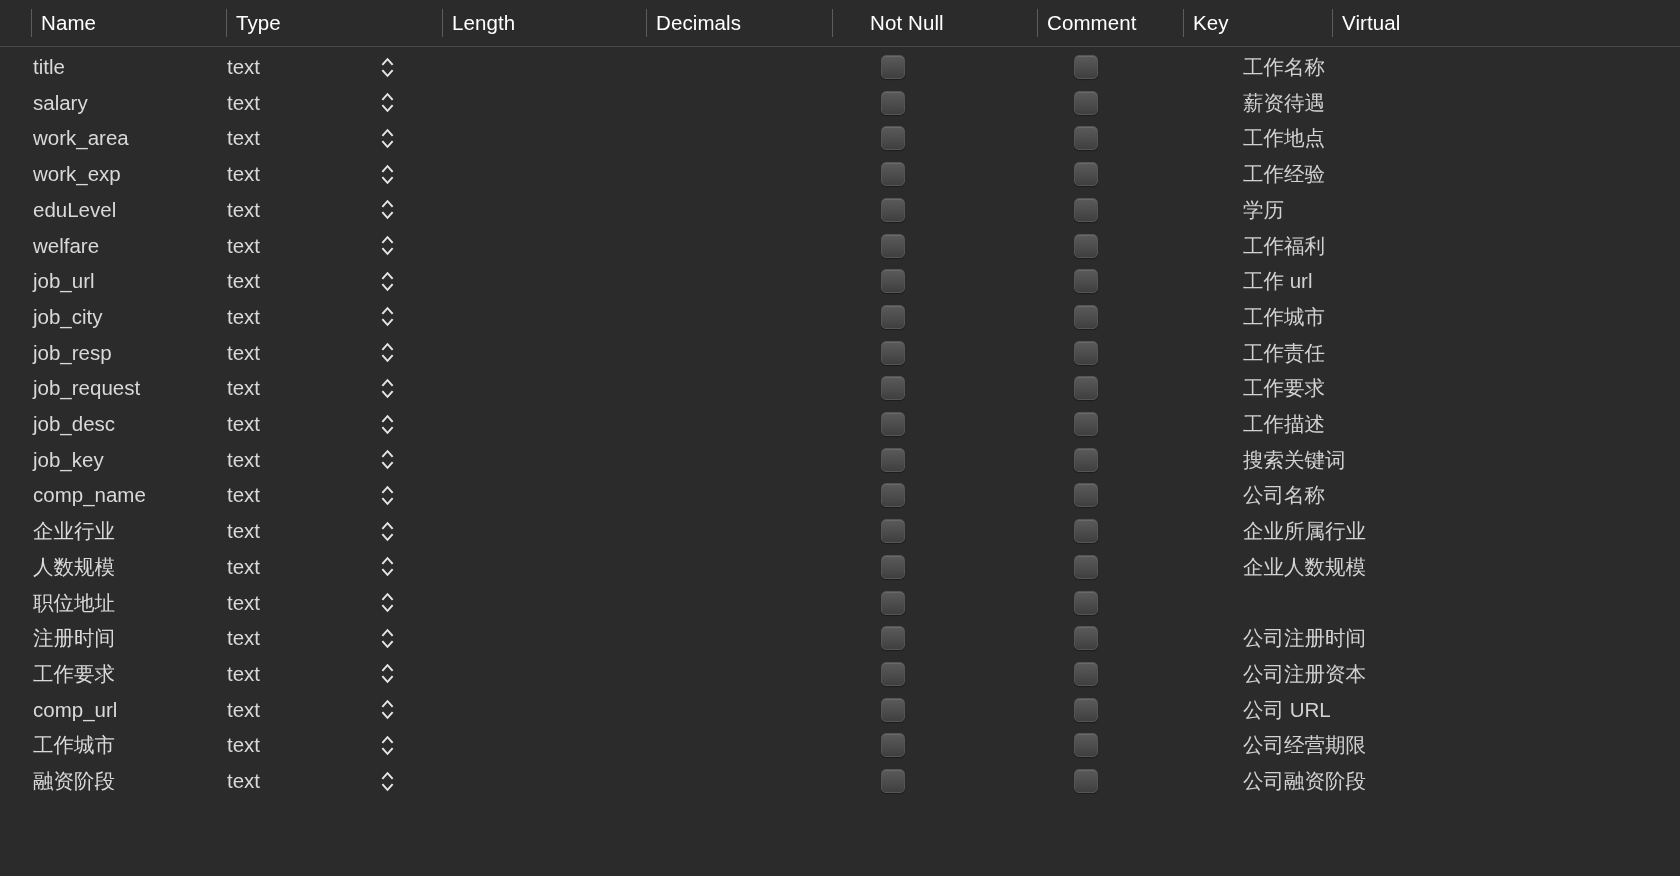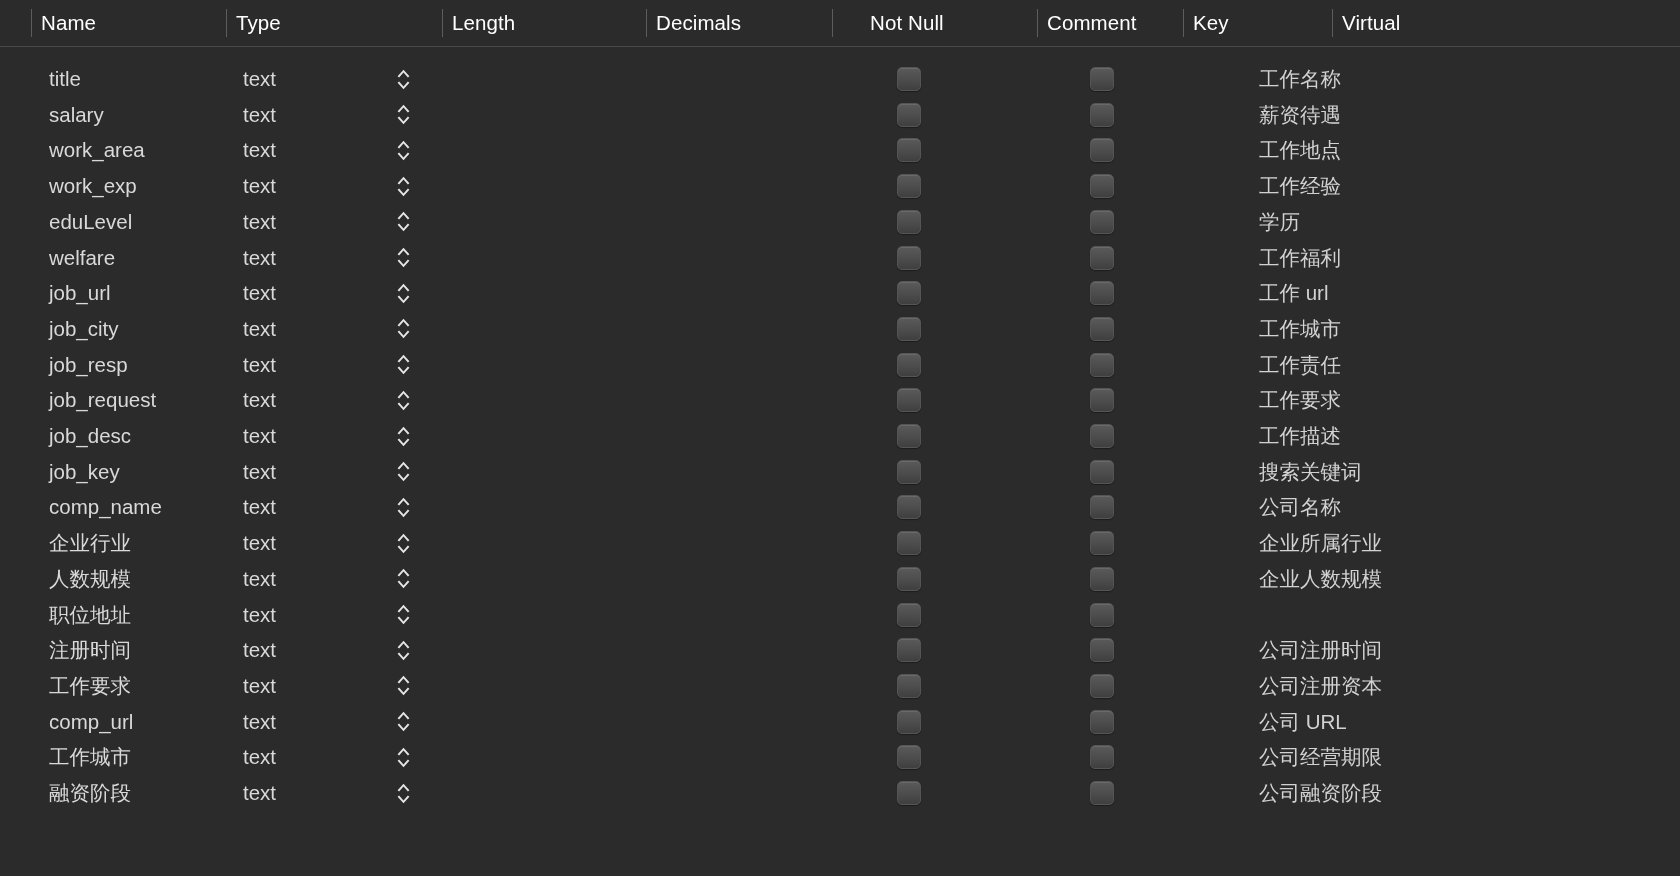--- a/index.html
+++ b/index.html
@@ -40,23 +40,22 @@
   }
 
   
   .rows {
     position:relative;
     height:829px;
     background:#2b2b2b;
   }
   .row {
     position:absolute;
-    left:16px; right:0;
+    left:0; right:0;
     height:36px;
-    margin-top:12px;
   }
   .cell {
     position:absolute;
     top:0; height:36px;
     display:flex; align-items:center;
     white-space:nowrap;
   }
   .cell-name  { color:#d9d9d9; font-size:20.5px; }
   .cell-type  { color:#d9d9d9; font-size:20.5px; }
   .cell-cmt   { color:#d2d2d2; font-size:20.5px; }

